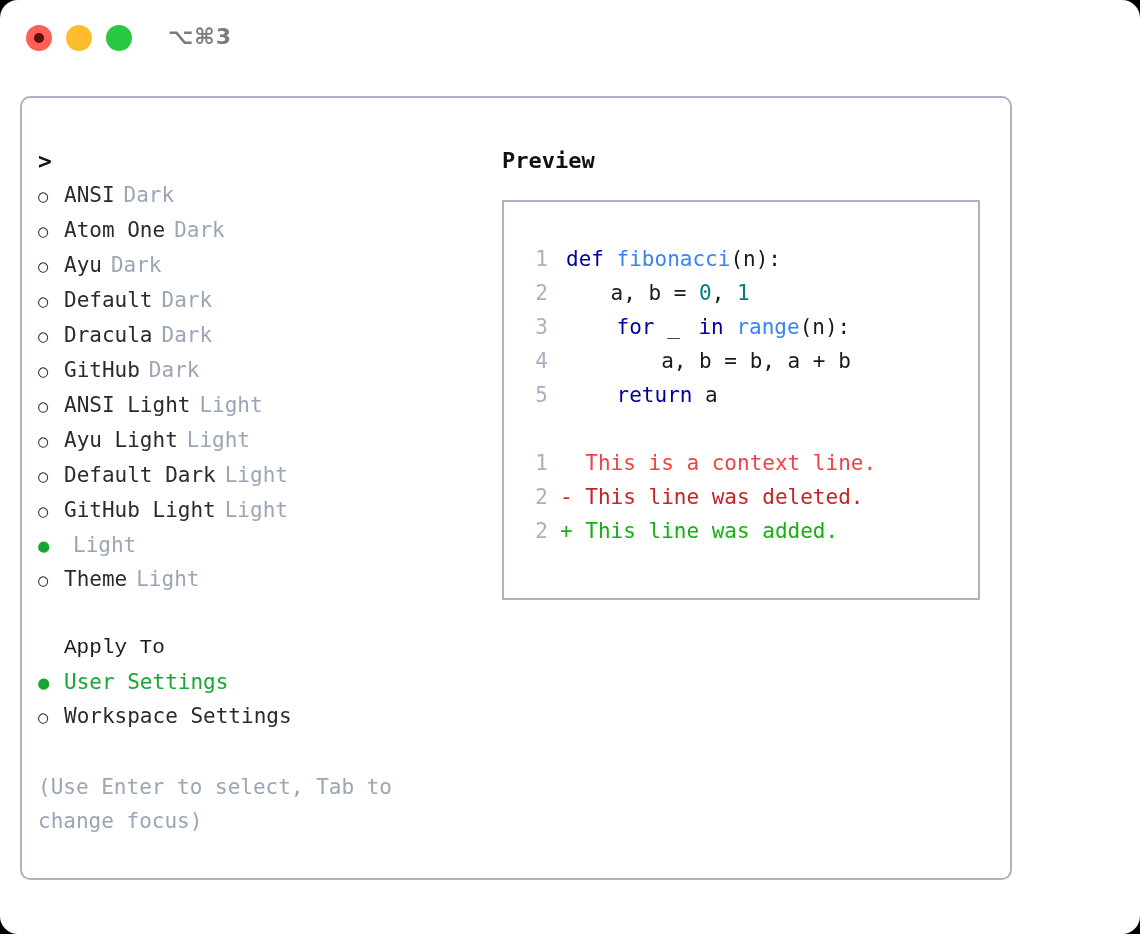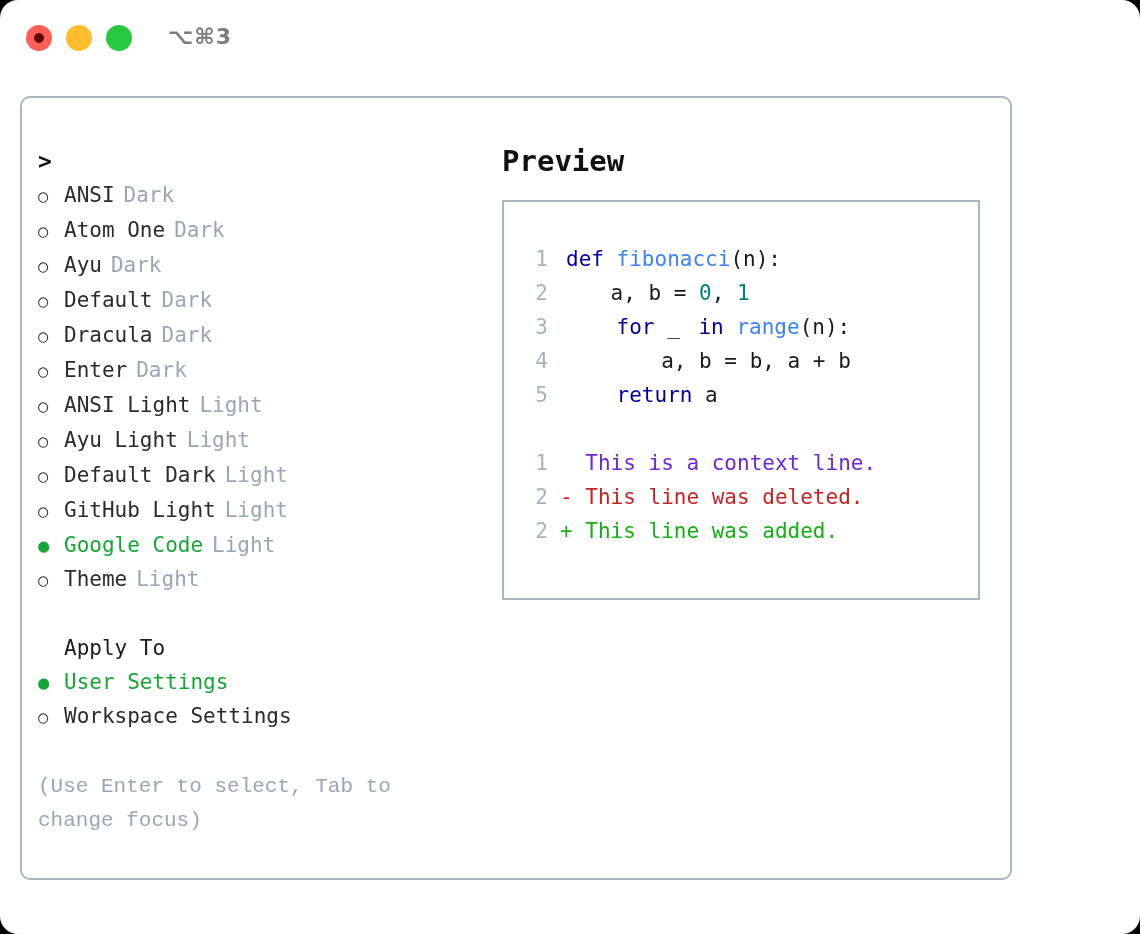--- a/index.html
+++ b/index.html
@@ -132,42 +132,42 @@
 
   .section-gap { height: 34px; }
 
   .apply-header {
     display: flex;
     align-items: flex-start;
     font-size: 21px;
     line-height: 34px;
     color: #1b1b1b;
     white-space: pre;
+    font-family: Liberation Mono, monospace;
   }
   .apply-header .bullet { color: transparent; }
 
   .hint {
     margin-top: 36px;
     font-size: 21px;
     line-height: 34px;
     color: #9aa5b5;
     width: 400px;
     white-space: pre-wrap;
-    font-family: Liberation Mono, monospace;
   }
 
   
   .right-col {
     position: absolute;
     left: 480px;
     top: 46px;
     width: 490px;
   }
   .preview-title {
-    font-size: 29px;
+    font-size: 22px;
     font-weight: 700;
     color: #111111;
     line-height: 34px;
     white-space: pre;
   }
 
   .preview-box {
     margin-top: 22px;
     width: 478px;
     height: 400px;
@@ -190,21 +190,21 @@
     display: inline-block;
     width: 30px;
     text-align: right;
     color: #a7b1c0;
     margin-right: 12px;
   }
   .kw   { color: #0000a0; margin-left: 6px; }
   .fn   { color: #3b82f6; }
   .num  { color: #007f7f; }
   .pln  { color: #1a1a1a; }
-  .ctx  { color: #6d28d9; }
+  .ctx  { color: #ef4444; }
   .del  { color: #c62424; }
   .add  { color: #14b014; }
   .blank-line { height: 34px; }
 </style>
 </head>
 <body>
 
 <div class="window">
 
   <div class="titlebar">
@@ -223,26 +223,26 @@
       <div class="header-row">
         <span class="header-caret">&gt;</span>
       </div>
 
       <div class="theme-list" id="theme-list">
           <div class="theme-row"><span class="bullet">○</span><span class="theme-name">ANSI</span><span class="theme-kind">Dark</span></div>
           <div class="theme-row"><span class="bullet">○</span><span class="theme-name">Atom One</span><span class="theme-kind">Dark</span></div>
           <div class="theme-row"><span class="bullet">○</span><span class="theme-name">Ayu</span><span class="theme-kind">Dark</span></div>
           <div class="theme-row"><span class="bullet">○</span><span class="theme-name">Default</span><span class="theme-kind">Dark</span></div>
           <div class="theme-row"><span class="bullet">○</span><span class="theme-name">Dracula</span><span class="theme-kind">Dark</span></div>
-          <div class="theme-row"><span class="bullet">○</span><span class="theme-name">Enter</span><span class="theme-kind">Dark</span></div>
+          <div class="theme-row"><span class="bullet">○</span><span class="theme-name">GitHub</span><span class="theme-kind">Dark</span></div>
           <div class="theme-row"><span class="bullet">○</span><span class="theme-name">ANSI Light</span><span class="theme-kind">Light</span></div>
           <div class="theme-row"><span class="bullet">○</span><span class="theme-name">Ayu Light</span><span class="theme-kind">Light</span></div>
           <div class="theme-row"><span class="bullet">○</span><span class="theme-name">Default Dark</span><span class="theme-kind">Light</span></div>
           <div class="theme-row"><span class="bullet">○</span><span class="theme-name">GitHub Light</span><span class="theme-kind">Light</span></div>
-          <div class="theme-row selected"><span class="bullet">●</span><span class="theme-name">Google Code</span><span class="theme-kind">Light</span></div>
+          <div class="theme-row selected"><span class="bullet">●</span><span class="theme-kind">Light</span></div>
           <div class="theme-row"><span class="bullet">○</span><span class="theme-name">Theme</span><span class="theme-kind">Light</span></div>
         </div>
 
       <div class="section-gap"></div>
 
       <div class="apply-header">
         <span class="bullet">○</span>
         <span>Apply To</span>
       </div>
 

